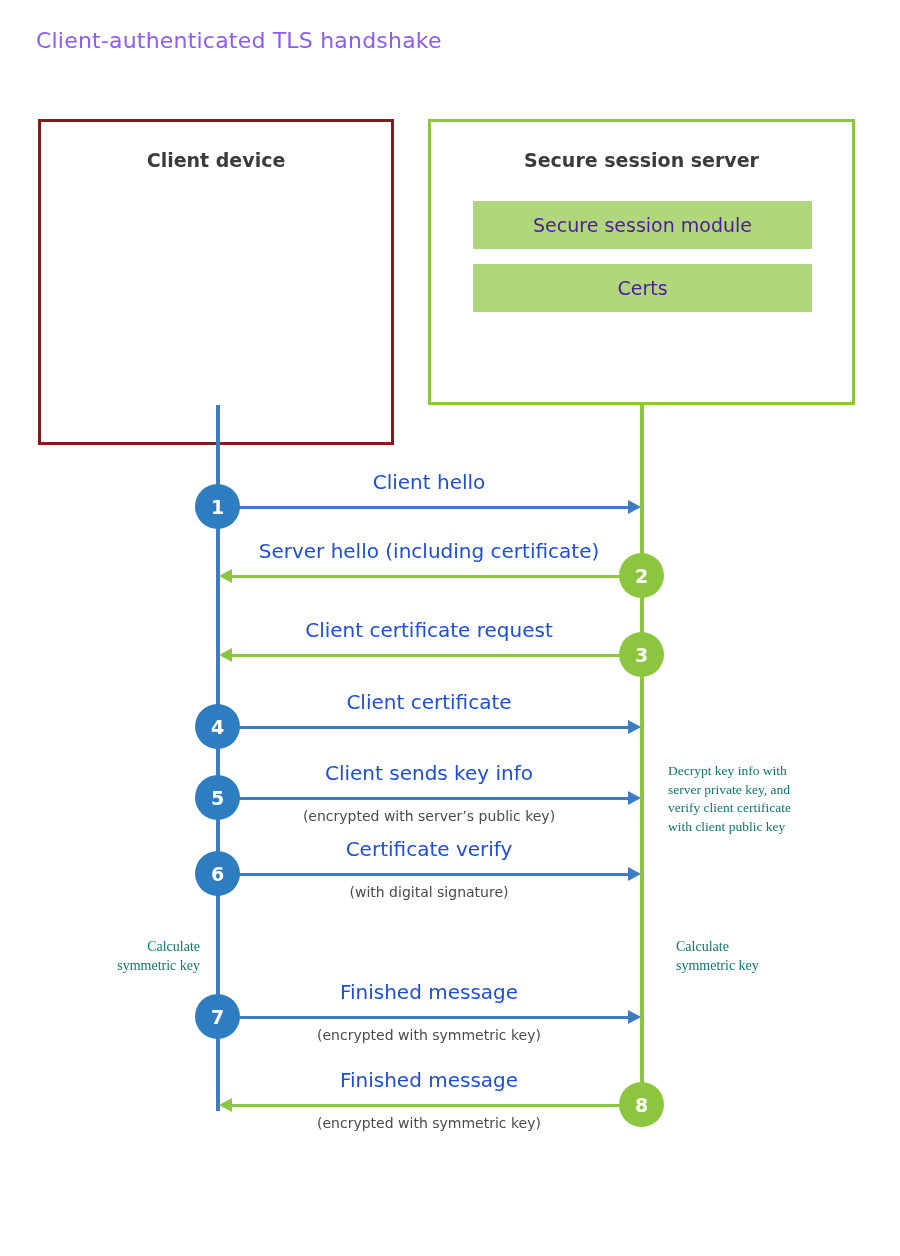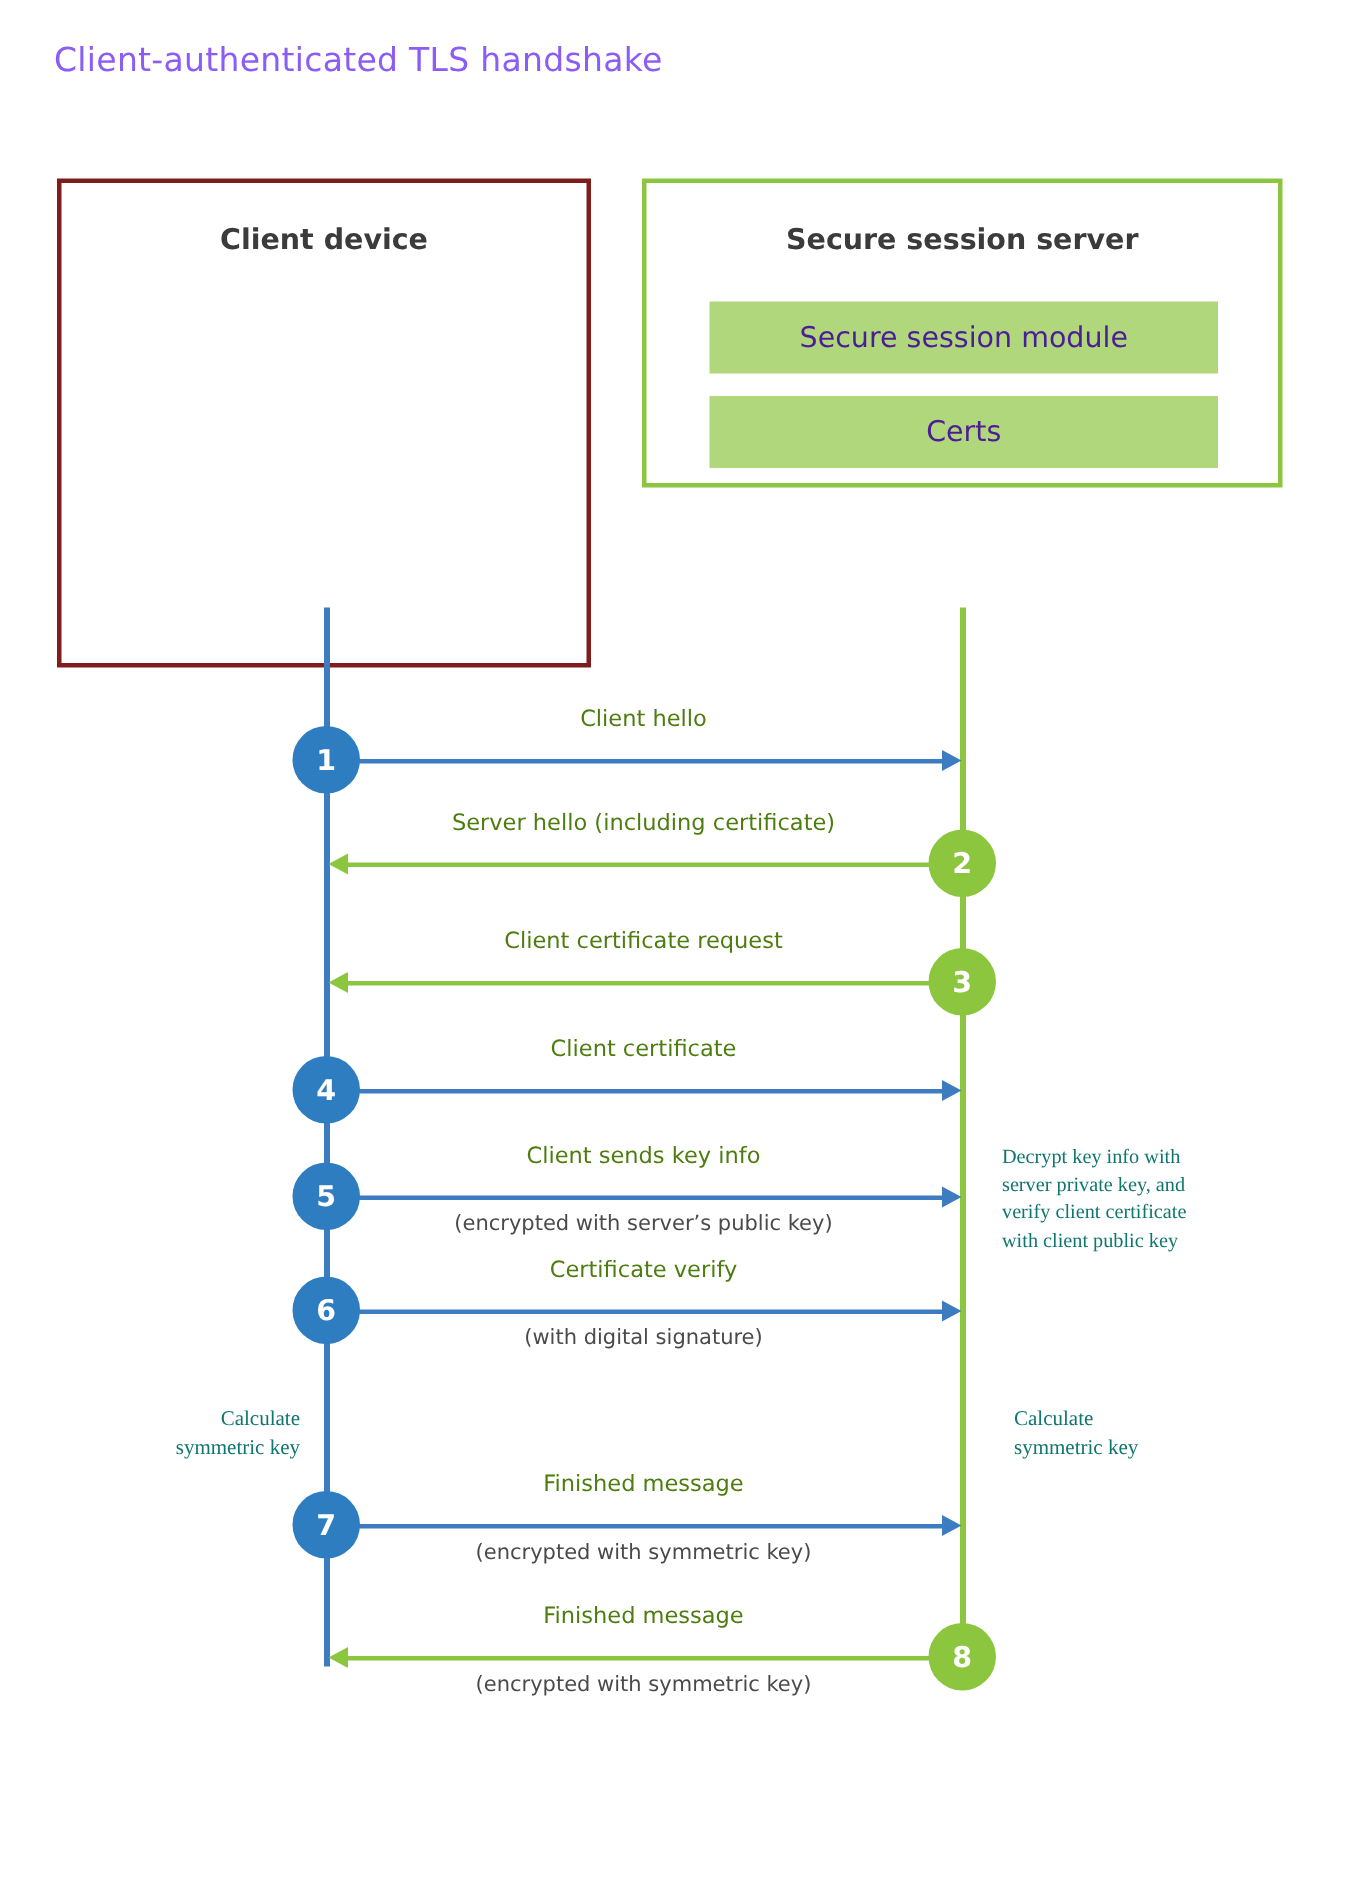--- a/index.html
+++ b/index.html
@@ -38,21 +38,21 @@
     left: 38px;
     top: 119px;
     width: 356px;
     height: 326px;
     border: 3px solid #7f1d1d;
   }
   .entity-box.server {
     left: 428px;
     top: 119px;
     width: 427px;
-    height: 206px;
+    height: 286px;
     border: 3px solid #8cc63f;
   }
   .entity-title {
     position: absolute;
     left: 0;
     right: 0;
     top: 27px;
     text-align: center;
     font-size: 19px;
     font-weight: bold;
@@ -171,22 +171,22 @@
   .step-circle.right {
     left: 619px;
     background: #8cc63f;
   }
 
   .msg-label {
     position: absolute;
     left: 218px;
     width: 422px;
     text-align: center;
-    font-size: 15px;
-    color: #4d7c0f;
+    font-size: 20px;
+    color: #1d4ed8;
     top: -37px;
     white-space: nowrap;
   }
   .msg-sublabel {
     position: absolute;
     left: 218px;
     width: 422px;
     text-align: center;
     font-size: 14px;
     color: #4a4a4a;

